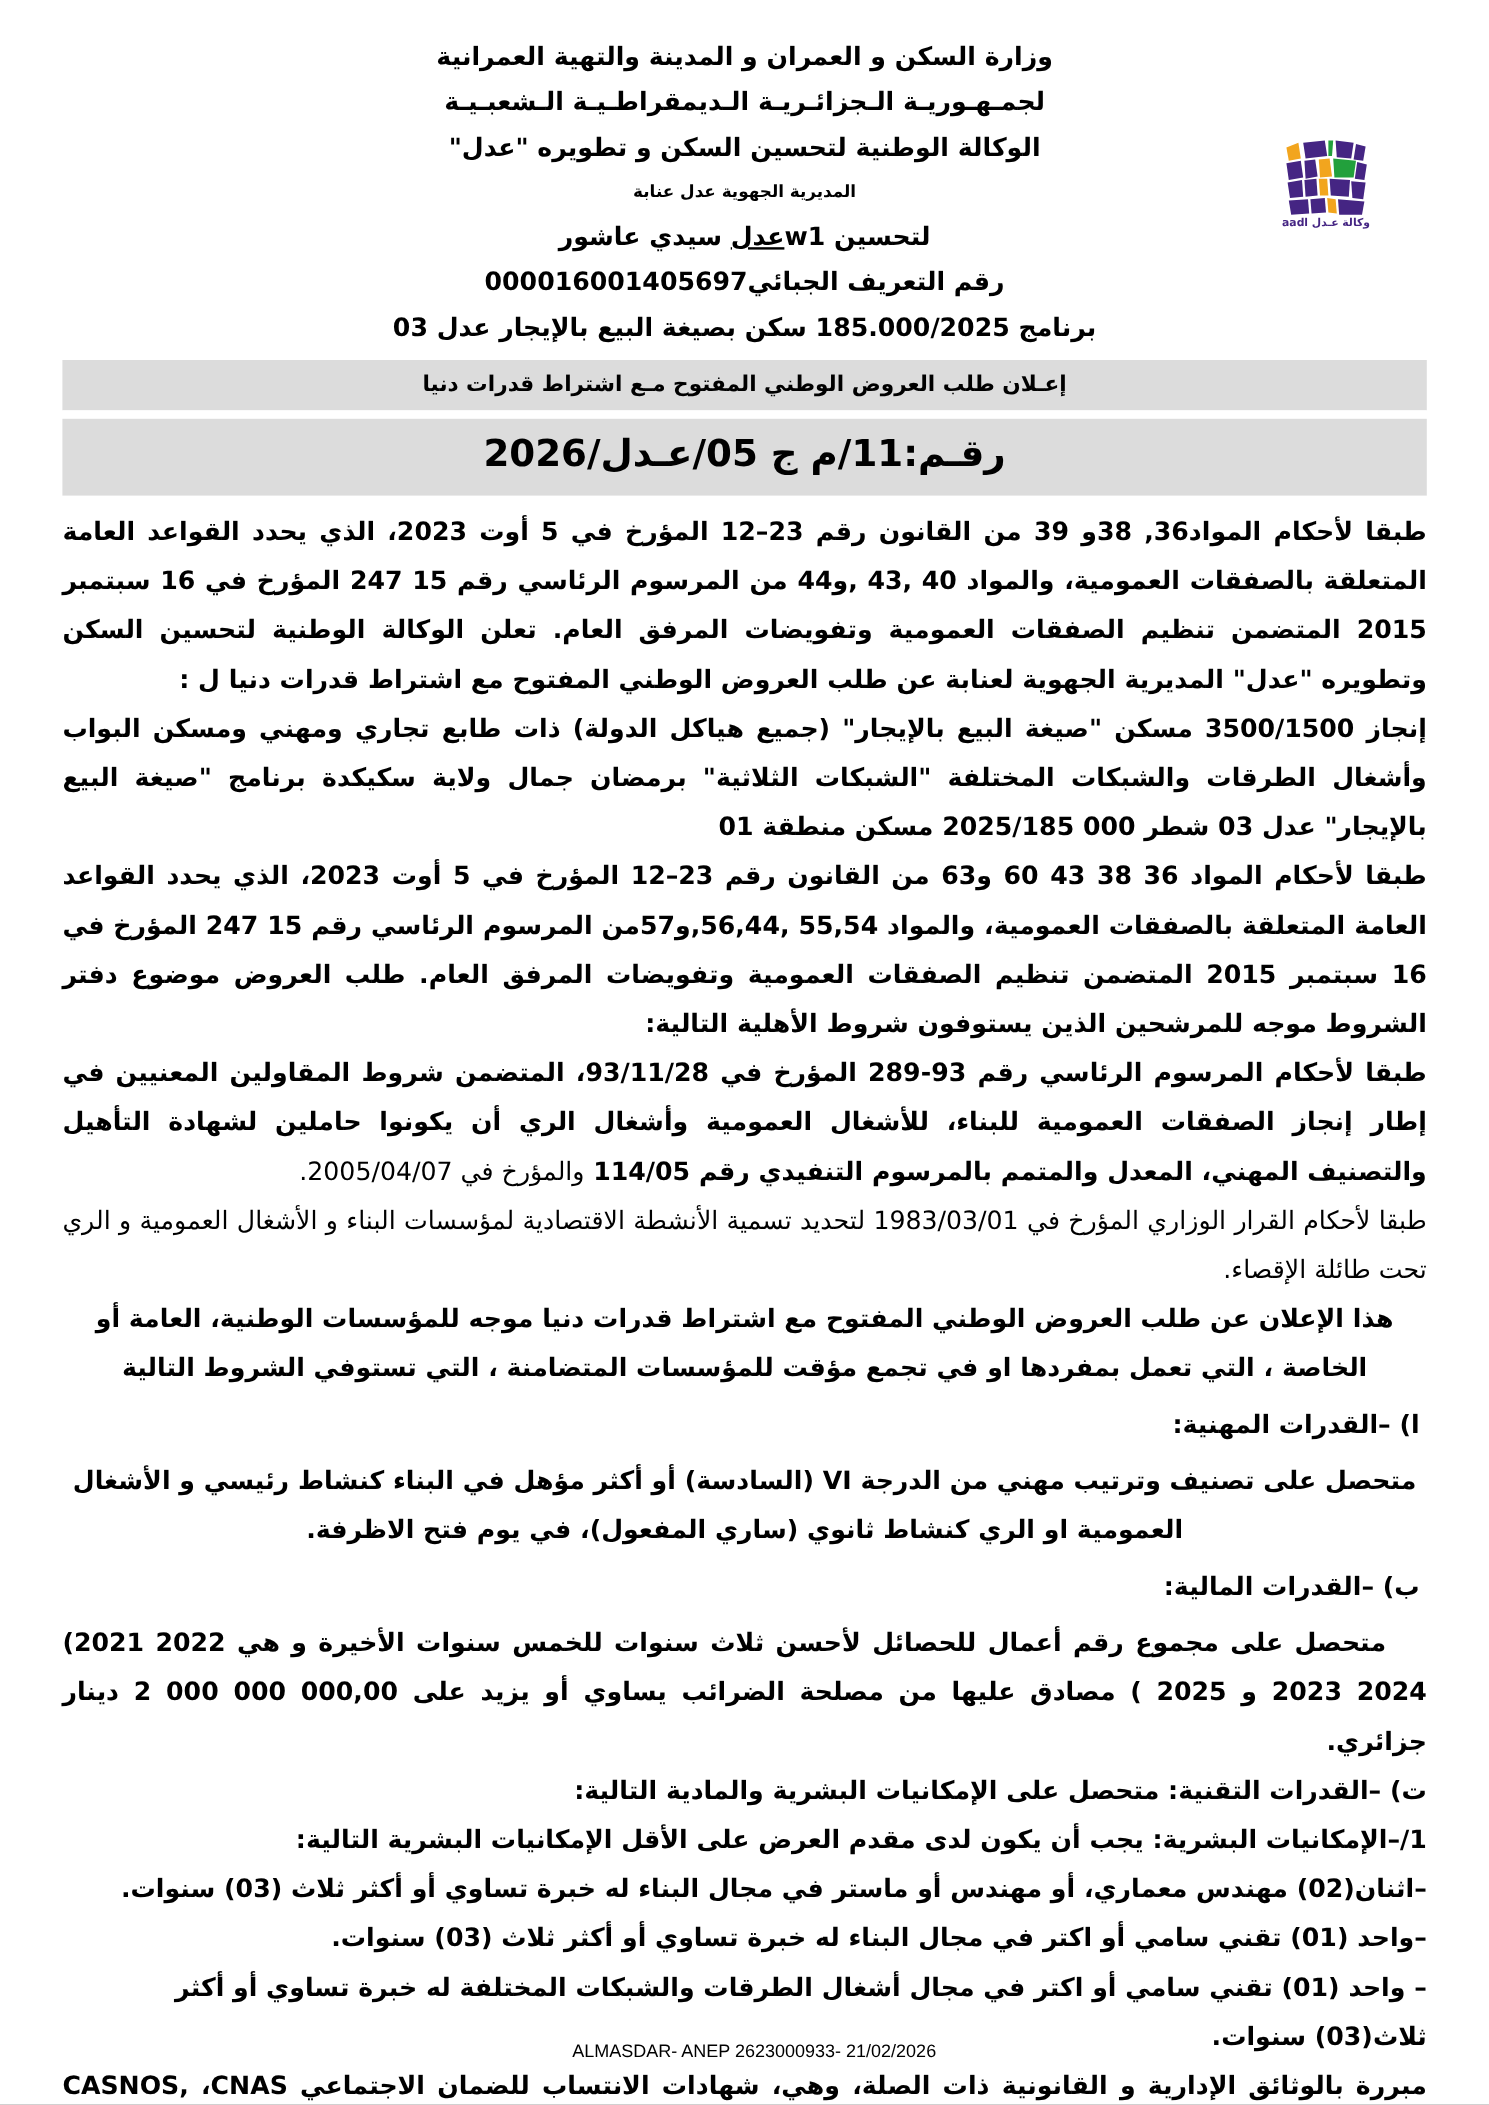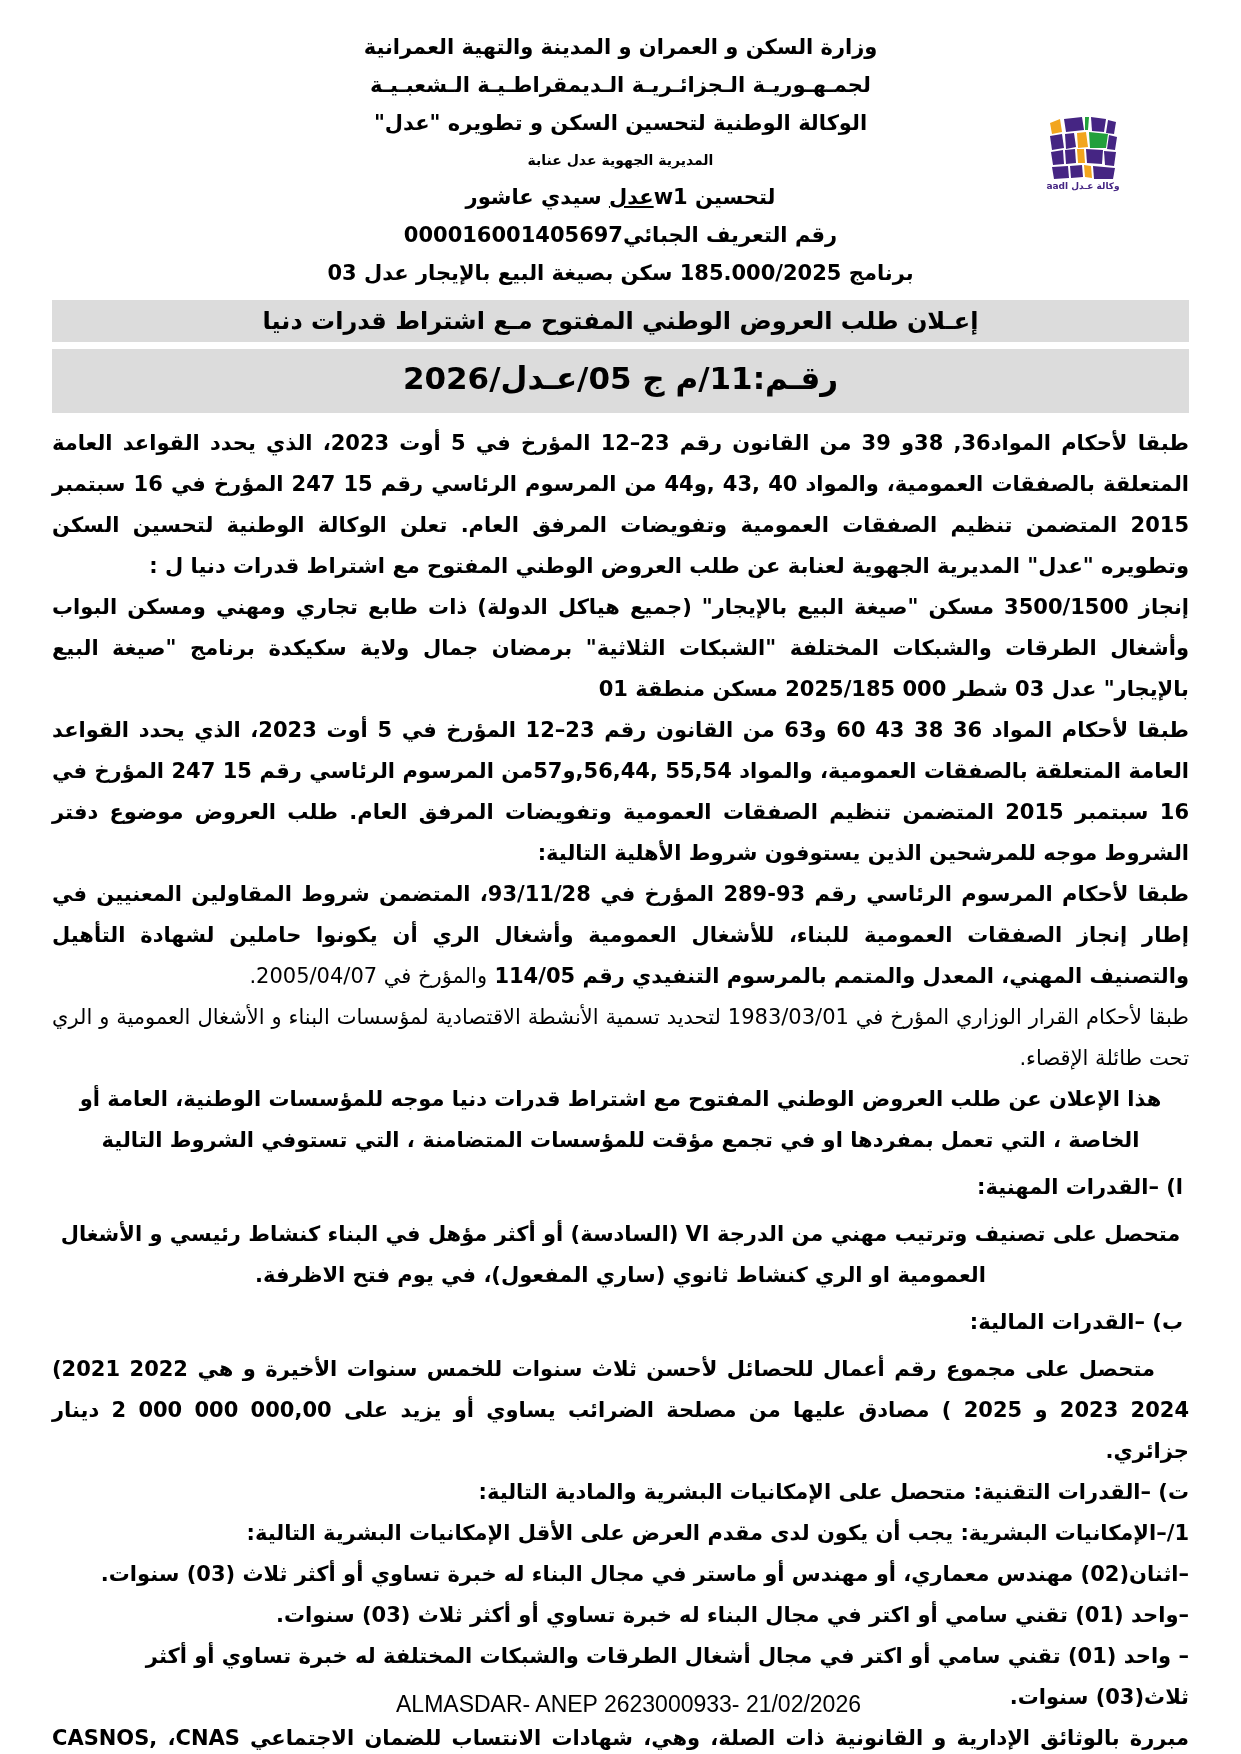--- a/index.html
+++ b/index.html
@@ -16,51 +16,51 @@
   .content{position:absolute;top:28px;right:52px;left:52px;}
   
   .hdr{ text-align:center; font-weight:bold; }
   .hdr .hl{ font-size:21px; line-height:38px; }
   .hdr .hl-small{ font-size:14px; line-height:36px; }
   .uline{ text-decoration:underline; }
   
   .tbox{ margin-top:8px; }
   .tband1{
     background:#DCDCDC; text-align:center;
-    font-weight:bold; font-size:24px;
+    font-weight:bold; font-size:18px;
     height:42px; line-height:42px;
   }
   .tgap{ height:7px; background:#ffffff; }
   .tband2{
     background:#DCDCDC; text-align:center;
     font-weight:bold; font-size:31px;
     height:64px; line-height:58px;
   }
   
   .bodytxt{ margin-top:10px; font-size:21px; line-height:41px; }
   .p{ margin:0; text-align:justify; }
   .p.center{ text-align:center; }
   .p.right{ text-align:right; }
   .p.indent{ text-indent:34px; }
   .b{ font-weight:bold; }
   .xb{ font-weight:900; }
   .reg{ font-weight:normal; }
   .heading{ font-weight:900; text-align:right; margin:6px; }
   
-  .logo{ position:absolute; top:116px; left:1044px; width:78px; text-align:center; }
+  .logo{ position:absolute; top:116px; left:1066px; width:78px; text-align:center; }
   .logo svg{ display:block; margin:0 auto; }
   .logo-caption{
     font-size:9px; line-height:12px; color:#452583; font-weight:bold;
     direction:rtl; white-space:nowrap;
   }
   
   .footer{
     position:absolute; bottom:36px; left:16px; right:0;
     text-align:center; direction:ltr;
-    font-size:23px; color:#000;
+    font-size:15px; color:#000;
     font-family:"Liberation Sans","DejaVu Sans",sans-serif;
   }
 </style>
 </head>
 <body>
 
 <div class="page">
 
   <div class="logo">
     <svg width="70" height="64" viewBox="0 0 70 64">

